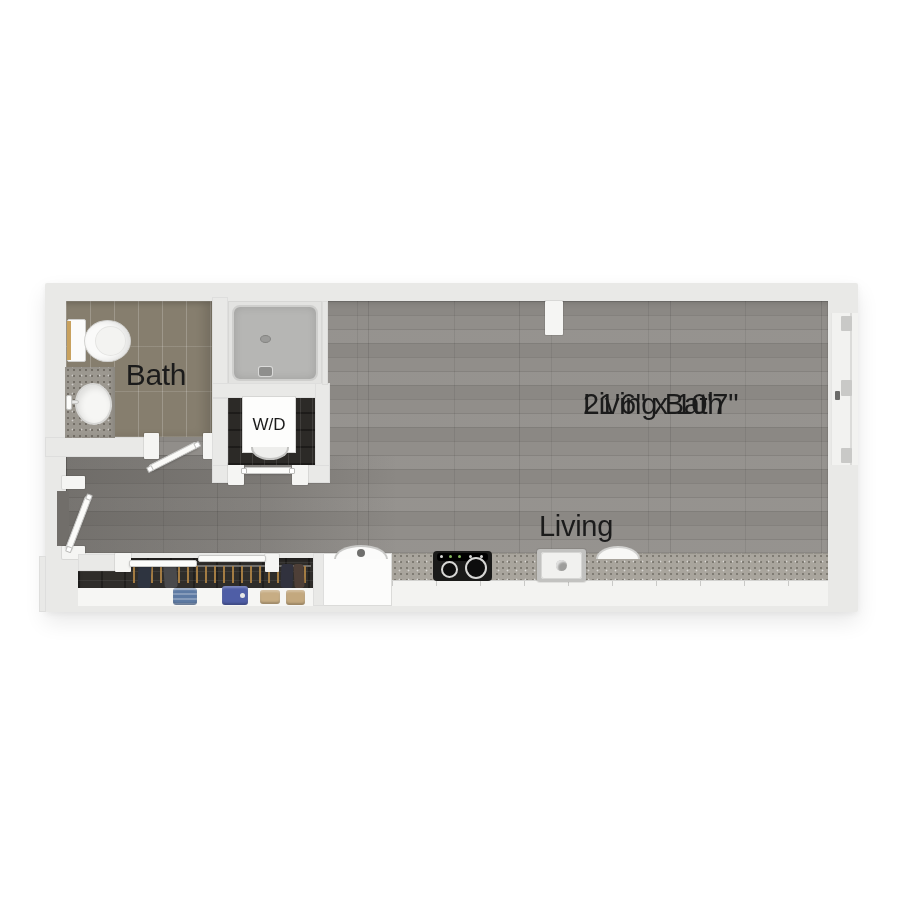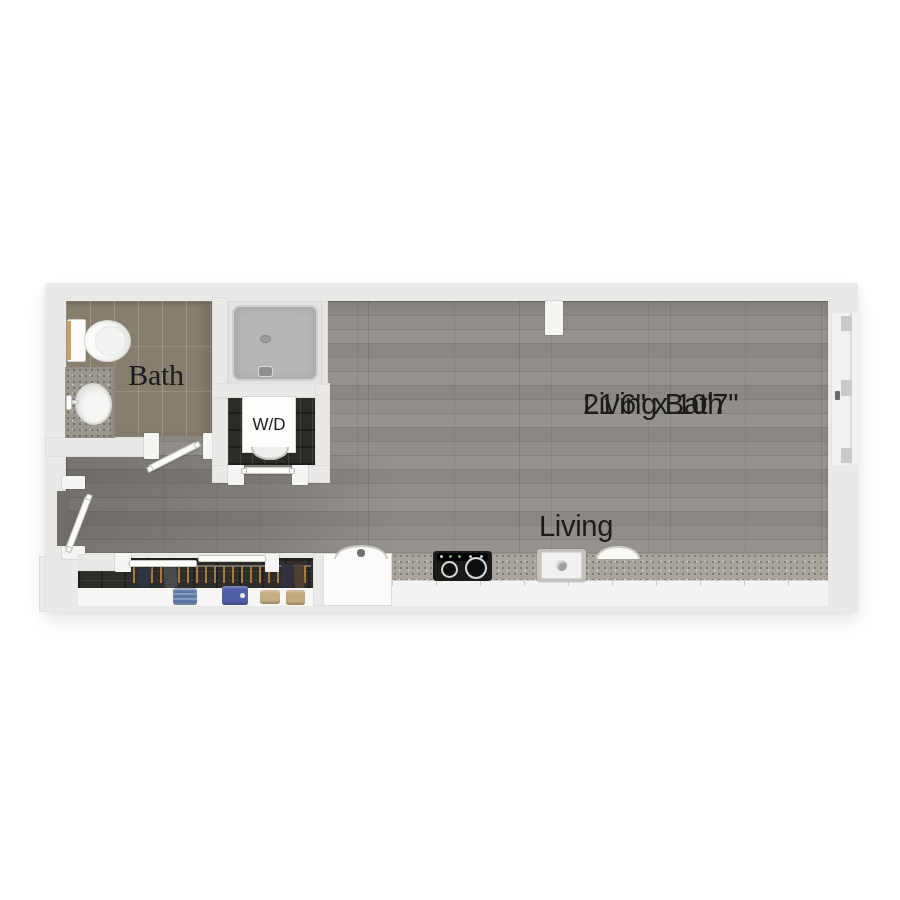--- a/index.html
+++ b/index.html
@@ -133,21 +133,21 @@
   .folded{border-radius:3px;box-shadow:inset 0 2px 2px rgba(255,255,255,0.25), inset 0 -2px 2px rgba(0,0,0,0.2);}
 
   
   .bay{left:786px;top:30px;width:27px;height:152px;background:#f2f2f0;box-shadow:inset 1px 0 0 rgba(0,0,0,0.05);}
   .bay-glass{left:805px;top:30px;width:2px;height:152px;background:#dbdbd9;}
   .mullion{left:796px;width:11px;background:#c9c9c7;border-radius:1px;}
   .bay-handle{left:790px;top:108px;width:5px;height:9px;background:#6b6b69;border-radius:1px;}
 
   
   .lbl{color:#1b1b1b;white-space:nowrap;letter-spacing:-0.3px;}
-  .lbl-bath{left:111px;top:75px;font-size:30px;transform:translateX(-50%);font-family:Liberation Serif, serif;}
+  .lbl-bath{left:111px;top:75px;font-size:30px;transform:translateX(-50%);}
   .lbl-living{left:538px;top:106px;font-size:29px;line-height:31px;text-align:center;transform:translateX(-50%);}
   .lbl-kitchen{left:531px;top:227px;font-size:29px;transform:translateX(-50%);}
 </style>
 </head>
 <body>
 
 <div id="canvas">
   <div id="plan">
 
     <div class="wood floor-main"></div>

